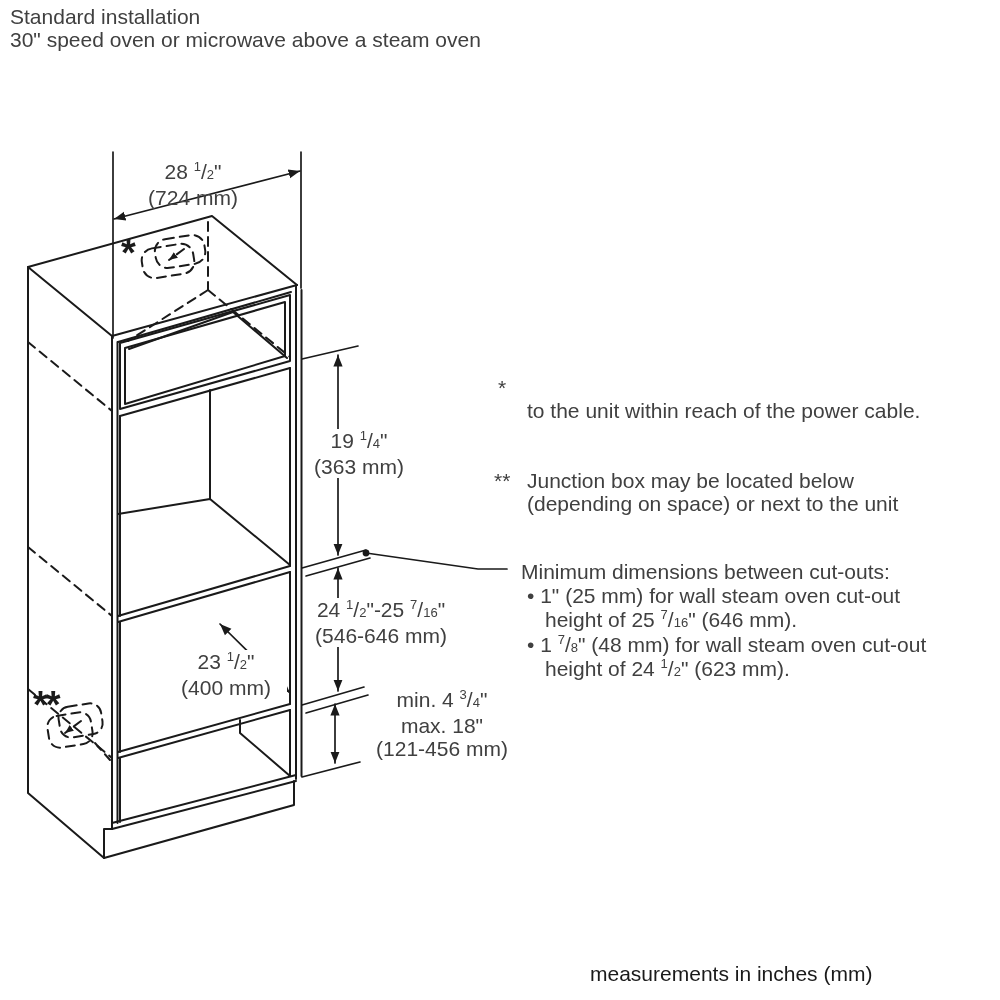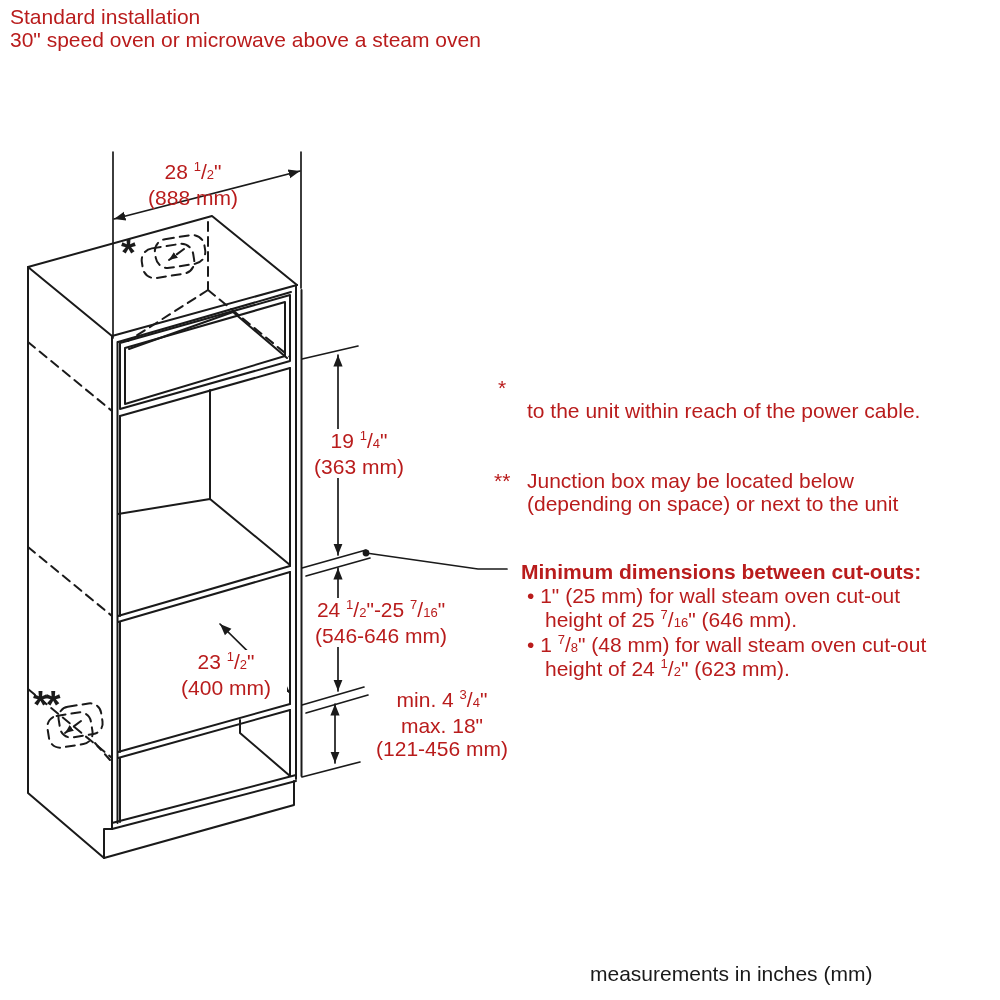--- a/index.html
+++ b/index.html
@@ -1,19 +1,19 @@
 <!DOCTYPE html>
 <html><head>
 <meta charset="utf-8">
 <style>
   html,body{margin:0;padding:0;background:#fff;}
   #stage{position:relative;width:1000px;height:1000px;background:#ffffff;overflow:hidden;
          font-family:"Liberation Sans","DejaVu Sans",sans-serif;color:#1a1a1a;}
   #diagram-svg{position:absolute;left:0;top:0;}
-  .t{position:absolute;white-space:nowrap;font-size:21px;line-height:23px;color:#b91c1c;}
+  .t{position:absolute;white-space:nowrap;font-size:21px;line-height:23px;color:#404040;}
   .c{text-align:center;}
   .bg{background:#ffffff;}
   .title-block{position:absolute;left:10px;top:5px;}
   .ast{position:absolute;font-size:38px;font-weight:bold;line-height:1;letter-spacing:-2px;}
   sup{font-size:0.62em;line-height:0;}
   .dn{font-size:0.62em;}
   .footer{position:absolute;left:590px;top:962px;width:400px;font-size:21px;}
 </style>
 </head>
 <body>
@@ -139,21 +139,21 @@
   <div class="title-block">
     <div class="t" style="position:static;">Standard installation</div>
     <div class="t" style="position:static;">30" speed oven or microwave above a steam oven</div>
   </div>
 
   <div class="ast" style="left:121px;top:234px;">*</div>
   <div class="ast" style="left:33px;top:686px;">**</div>
 
   <div class="t c" style="left:132px;top:160px;width:122px;">
     <div>28 <sup>1</sup>/<span class="dn">2</span>"</div>
-    <div>(888 mm)</div>
+    <div>(724 mm)</div>
   </div>
 
   <div class="t c bg" style="left:303px;top:429px;width:112px;">
     <div>19 <sup>1</sup>/<span class="dn">4</span>"</div>
     <div>(363 mm)</div>
   </div>
 
   <div class="t c bg" style="left:304px;top:598px;width:154px;">
     <div>24 <sup>1</sup>/<span class="dn">2</span>"-25 <sup>7</sup>/<span class="dn">16</span>"</div>
     <div>(546-646 mm)</div>
@@ -170,21 +170,21 @@
     <div>(121-456 mm)</div>
   </div>
 
   <div class="t" style="left:498px;top:376px;">*</div>
   <div class="t" style="left:527px;top:399px;text-align:center;">to the unit within reach of the power cable.</div>
 
   <div class="t" style="left:494px;top:469px;">**</div>
   <div class="t" style="left:527px;top:469px;">Junction box may be located below</div>
   <div class="t" style="left:527px;top:492px;">(depending on space) or next to the unit</div>
 
-  <div class="t" style="left:521px;top:560px;font-weight:bold;">Minimum dimensions between cut-outs:</div>
+  <div class="t" style="left:521px;top:560px;">Minimum dimensions between cut-outs:</div>
   <div class="t" style="left:527px;top:584px;">• 1" (25 mm) for wall steam oven cut-out</div>
   <div class="t" style="left:545px;top:608px;">height of 25 <sup>7</sup>/<span class="dn">16</span>" (646 mm).</div>
   <div class="t" style="left:527px;top:633px;">• 1 <sup>7</sup>/<span class="dn">8</span>" (48 mm) for wall steam oven cut-out</div>
   <div class="t" style="left:545px;top:657px;">height of 24 <sup>1</sup>/<span class="dn">2</span>" (623 mm).</div>
 
   <div class="footer">measurements in inches (mm)</div>
 
 </div>
 
 </body></html>

